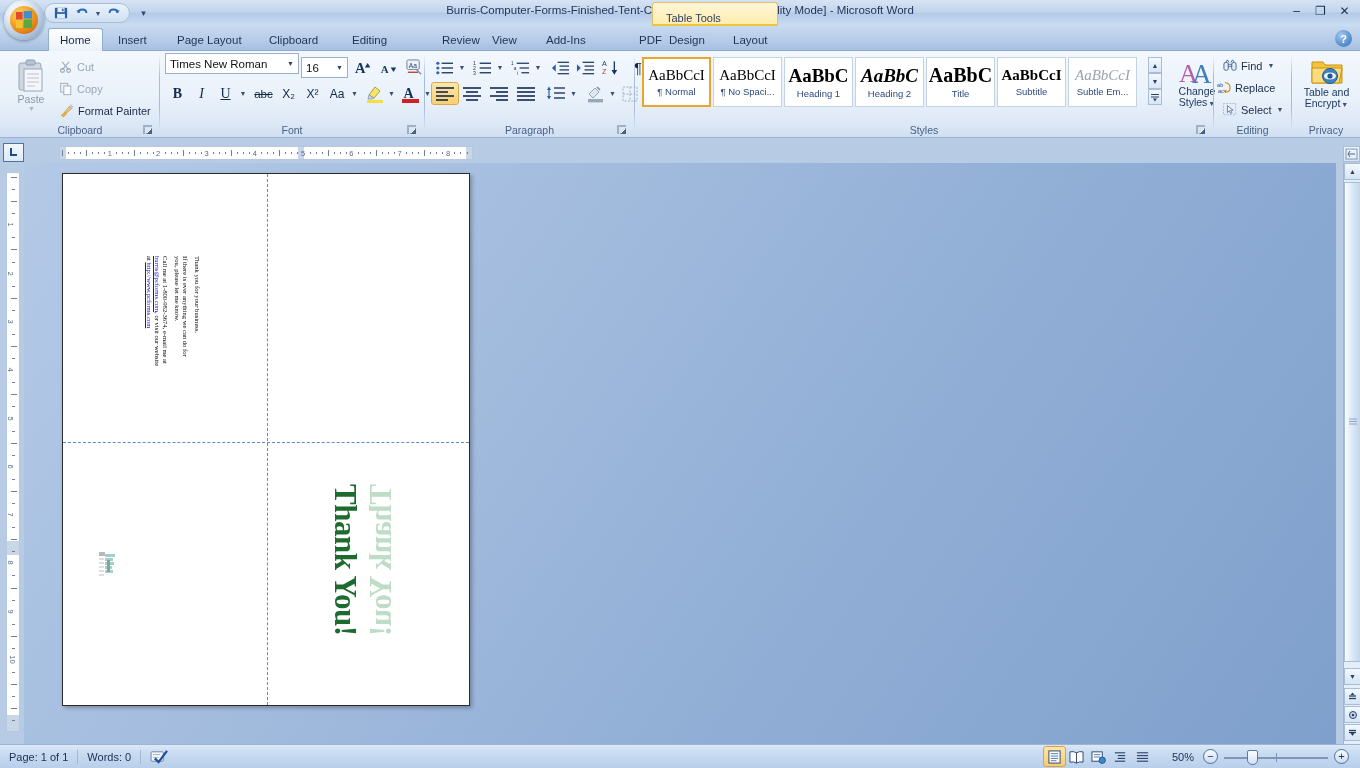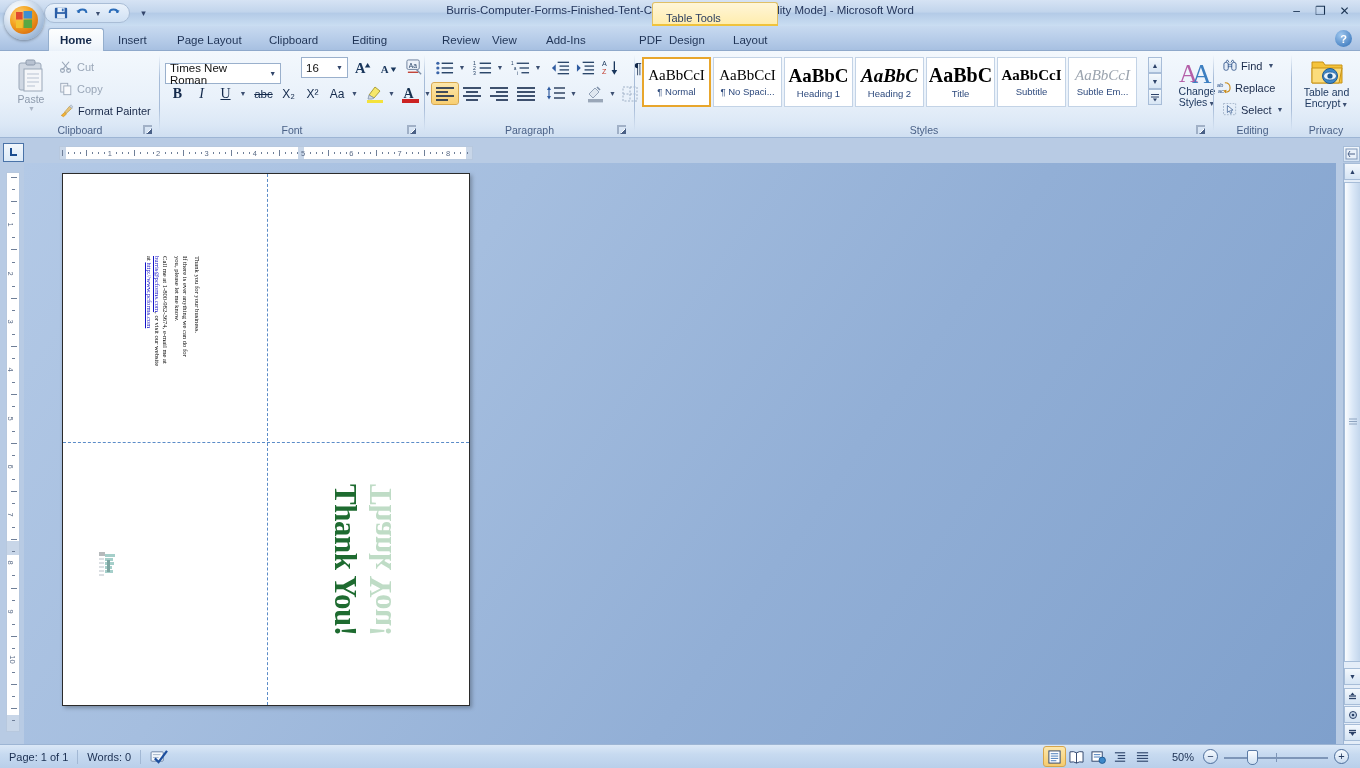--- a/index.html
+++ b/index.html
@@ -93,21 +93,21 @@
   .tab {
     position: absolute; top: 2px; height: 23px;
     display: flex; align-items: center; justify-content: center;
     padding: 0 11px; font-size: 11.5px; color: #1f3355;
     cursor: pointer; border-radius: 3px 3px 0 0;
     white-space: nowrap;
   }
   .tab.active {
     background: linear-gradient(to bottom, #fdfefe 0%, #f2f7fc 70%, #eaf1f9 100%);
     border: 1px solid #94aecd; border-bottom: none;
-    color: #13294b; font-weight: bold;
+    color: #13294b; font-weight: normal;
     z-index: 5;
   }
   .tab.ctx { color: #1f3355; }
   #ctx-tab-zone {
     position: absolute; left: 652px; top: 27px; width: 126px; height: 24px;
     background: linear-gradient(to bottom, #fdf3d3, #f8e7a9);
     border-left: 1px solid #e0c066; border-right: 1px solid #e0c066;
   }
   #help-btn {
     position: absolute; right: 8px; top: 30px; width: 17px; height: 17px;
@@ -469,21 +469,21 @@
       <svg width="10" height="10" viewBox="0 0 10 10">
           <path d="M0 0 H9 V2 H2 V9 H0 Z" fill="#7b8ea8" opacity=".6"></path>
           <path d="M9 3 L9 9 L3 9 Z" fill="#4a6187"></path>
           <path d="M4 8 L8 4" stroke="#fff" stroke-width="1"></path>
         </svg>
     </div>
   </div>
   <div class="group-sep" style="left:159px"></div>
 
   <div class="group" style="left:160px; width:264px">
-    <div class="combo" style="position:absolute;left:5px;top:12px;width:116px">
+    <div class="combo" style="position:absolute;left:5px;top:2px;width:134px">
       <span>Times New Roman</span>
       <span class="arrow">▼</span>
     </div>
     <div class="combo" style="position:absolute;left:141px;top:6px;width:47px">
       <span>16</span>
       <span class="arrow">▼</span>
     </div>
 
     <div class="tb" style="position:absolute;left:192px;top:6px;width:23px;height:21px">
       <svg width="20" height="17" viewBox="0 0 22 18">

